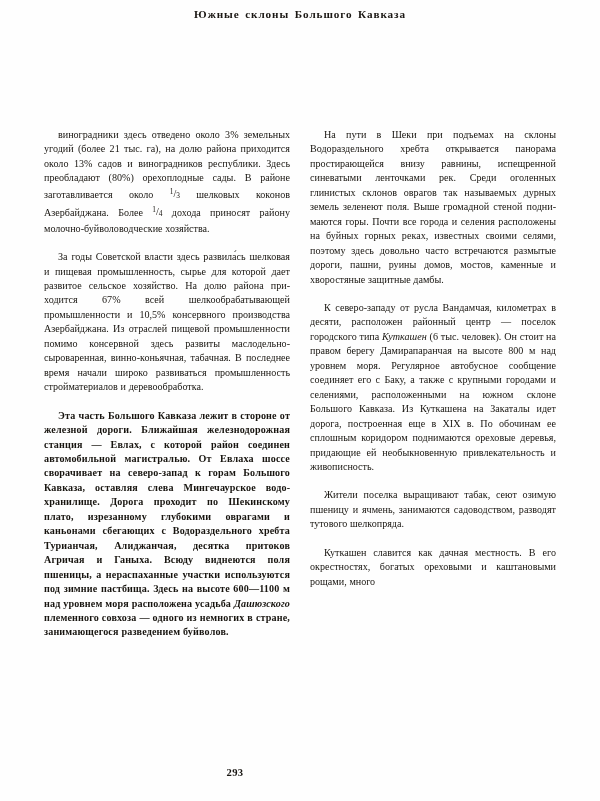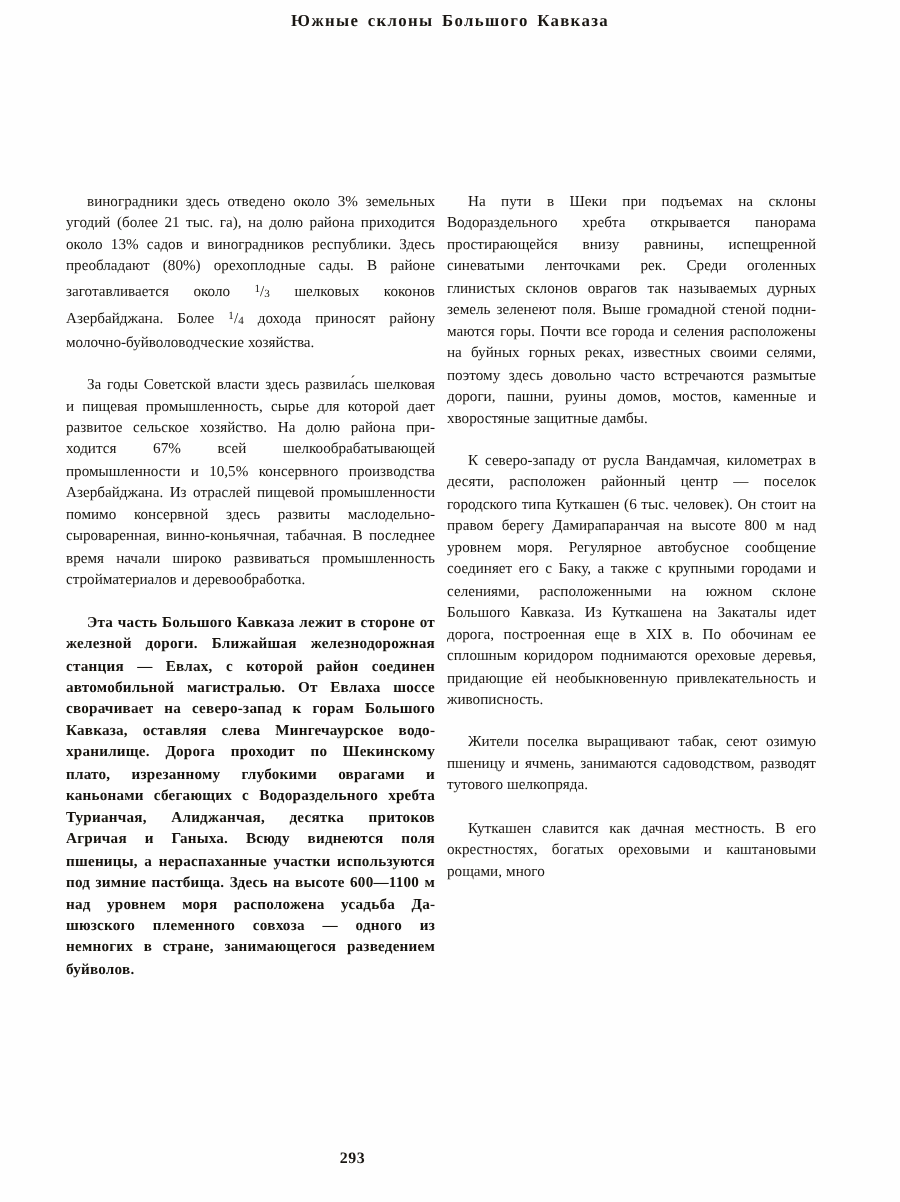--- a/index.html
+++ b/index.html
@@ -36,21 +36,21 @@
     word-spacing: 2px;
   }
 
   
   .columns {
     position: absolute;
     top: 128px;
     left: 44px;
     width: 512px;
     display: flex;
-    gap: 8px;
+    gap: 20px;
     align-items: flex-start;
   }
   .col {
     width: 246px;
     flex: 0 0 246px;
   }
 
   p.para {
     margin: 0;
     text-align: justify;
@@ -63,20 +63,21 @@
     color: #17140f;
   }
   p.para + p.para {
     margin-top: 14px;
   }
   p.para.bold {
     font-weight: 700;
     letter-spacing: 0.15px;
   }
   .it {
+    font-style: italic;
   }
   sup.frac {
     font-size: 7.4px;
     vertical-align: 0.35em;
   }
   sub.frac {
     font-size: 7.4px;
     vertical-align: -0.12em;
   }
   .fracwrap {

